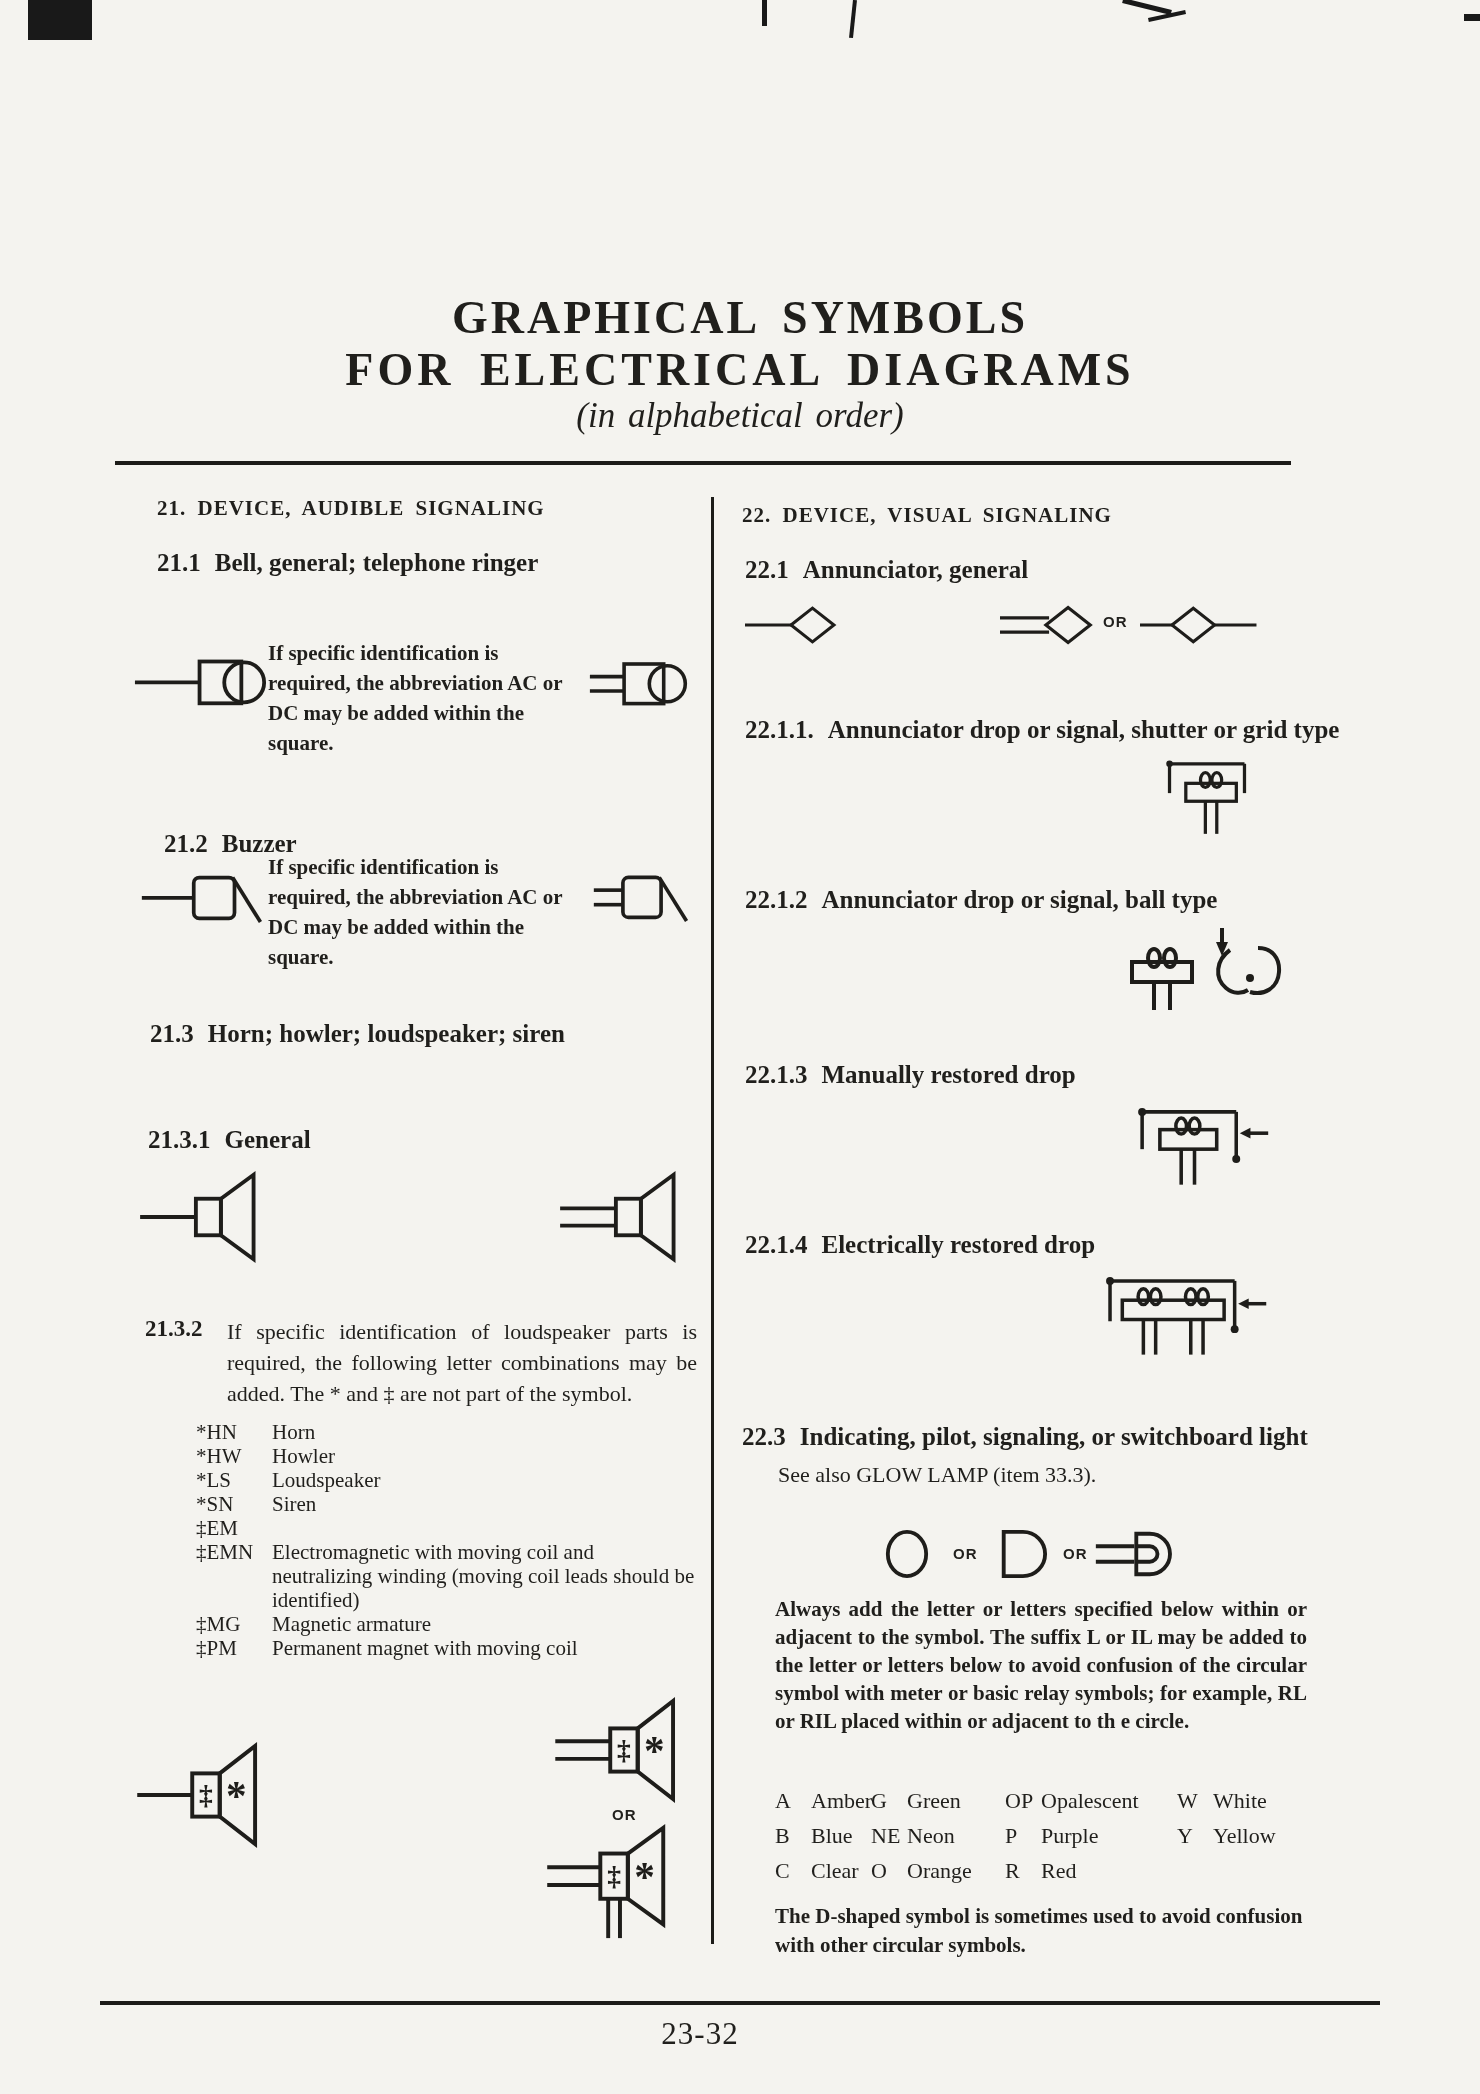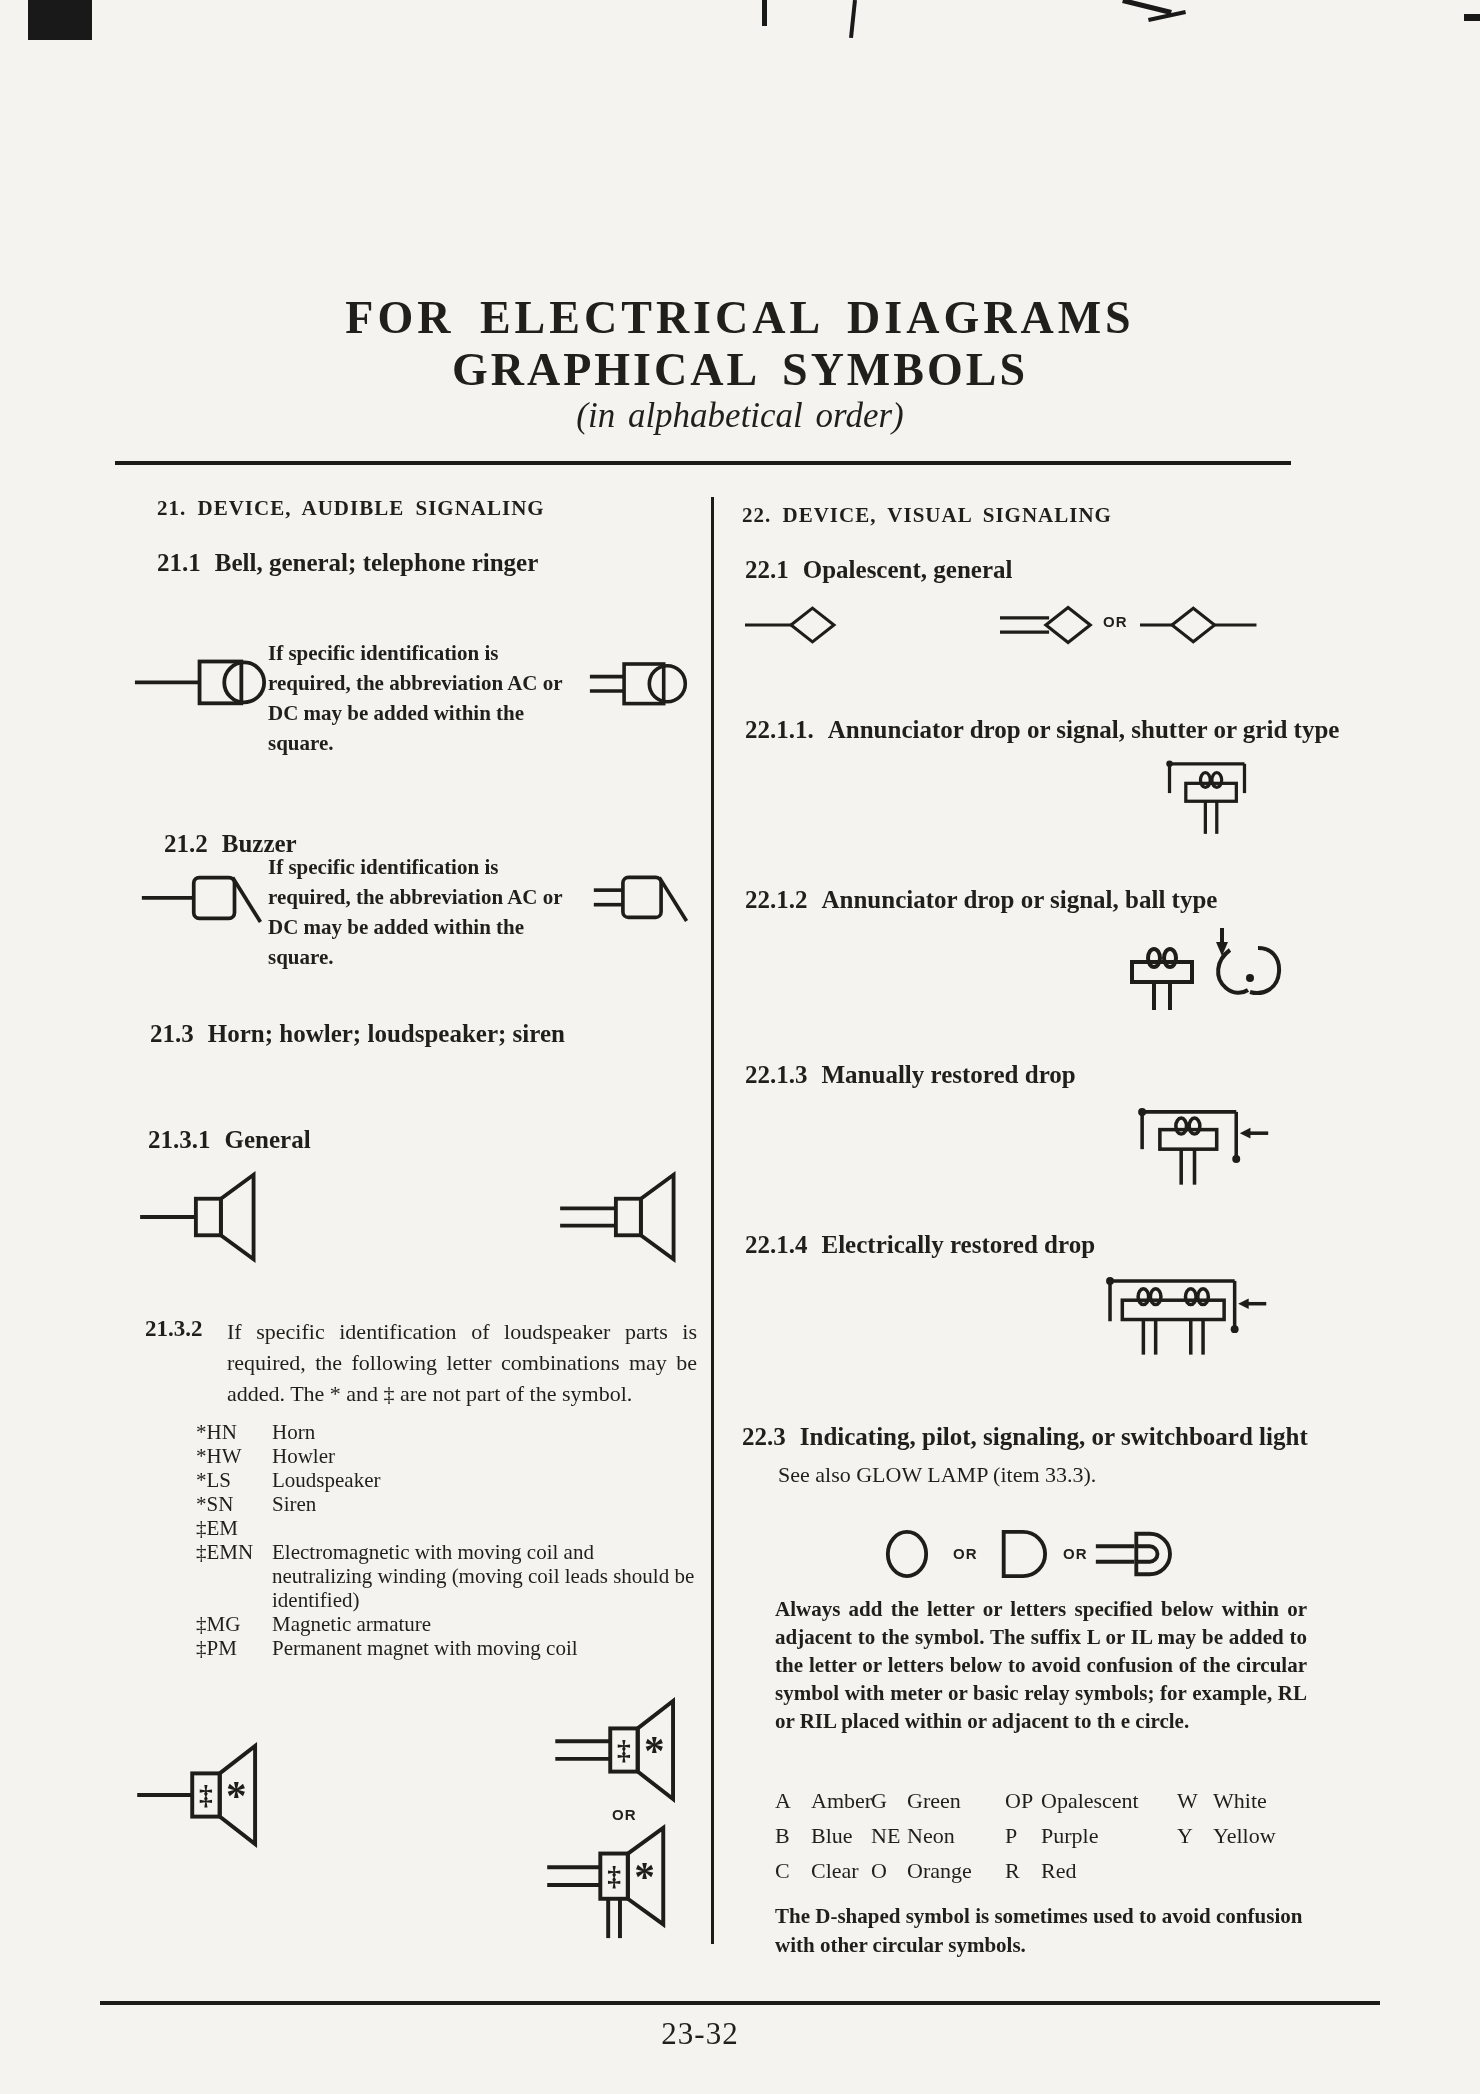--- a/index.html
+++ b/index.html
@@ -48,22 +48,22 @@
 <body>
 
 <div class="abs artifact" style="left:28px;top:0;width:64px;height:40px;"></div>
 <div class="abs artifact" style="left:762px;top:0;width:5px;height:26px;"></div>
 <div class="abs artifact" style="left:851px;top:0;width:4px;height:38px;transform:rotate(6deg);"></div>
 <div class="abs artifact" style="left:1122px;top:4px;width:50px;height:5px;transform:rotate(14deg);"></div>
 <div class="abs artifact" style="left:1148px;top:14px;width:38px;height:4px;transform:rotate(-12deg);"></div>
 <div class="abs artifact" style="left:1464px;top:14px;width:16px;height:7px;"></div>
 
 <div class="abs" style="left:0;top:292px;width:1480px;text-align:center;">
+  <div class="title-line">GRAPHICAL SYMBOLS</div>
   <div class="title-line" style="letter-spacing:4px;">FOR ELECTRICAL DIAGRAMS</div>
-  <div class="title-line">GRAPHICAL SYMBOLS</div>
   <div class="subtitle">(in alphabetical order)</div>
 </div>
 
 <div class="abs hrule" style="left:115px;top:461px;width:1176px;height:4px;"></div>
 <div class="abs vrule" style="left:711px;top:497px;width:3px;height:1447px;"></div>
 <div class="abs hrule" style="left:100px;top:2001px;width:1280px;height:4px;"></div>
 
 <div class="abs sec-heading" style="left:157px;top:496px;">21. DEVICE, AUDIBLE SIGNALING</div>
 
 <div class="abs item" style="left:157px;top:549px;">
@@ -182,21 +182,21 @@
     <polygon points="84,28 120,2 120,100 84,74"></polygon>
   <line x1="64" y1="74" x2="64" y2="114"></line>
     <line x1="76" y1="74" x2="76" y2="114"></line>
   <text x="70" y="60" font-size="28">‡</text>
   <text x="101" y="66" font-size="42">*</text>
 </svg>
 
 <div class="abs sec-heading" style="left:742px;top:503px;">22. DEVICE, VISUAL SIGNALING</div>
 
 <div class="abs item" style="left:745px;top:556px;">
-  <span class="inum">22.1</span><span>Opalescent, general</span>
+  <span class="inum">22.1</span><span>Annunciator, general</span>
 </div>
 
 <svg class="sym abs" viewBox="0 0 120 60" style="left:745px;top:602px;width:92px;height:46px;">
   <line x1="0" y1="30" x2="60" y2="30"></line>
     <polygon points="60,30 88,8 116,30 88,52"></polygon>
 </svg>
 <svg class="sym abs" viewBox="0 0 120 60" style="left:1000px;top:600px;width:95px;height:50px;">
   <line x1="0" y1="21" x2="62" y2="21"></line>
     <line x1="0" y1="39" x2="62" y2="39"></line>
     <polygon points="58,30 86,8 114,30 86,52"></polygon>

